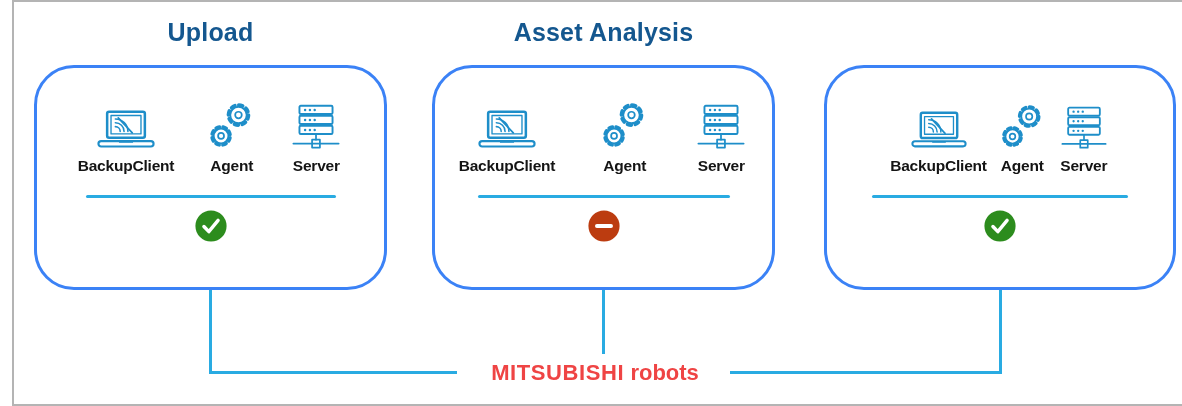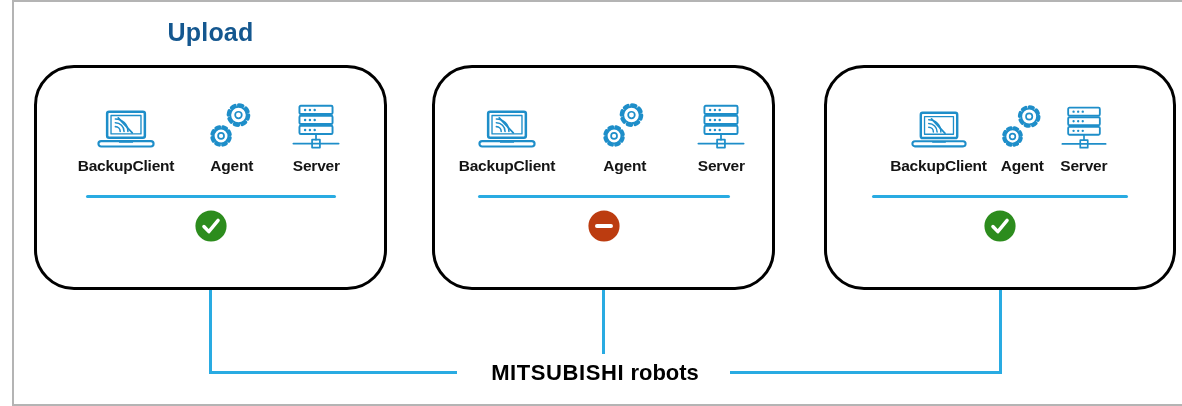--- a/index.html
+++ b/index.html
@@ -8,37 +8,37 @@
     background:#ffffff;border:2px solid #b4b4b4;overflow:hidden;
     font-family:"Liberation Sans",sans-serif;
     margin-left:12px;
   }
   .panel-title{
     position:absolute;top:16px;font-size:25px;font-weight:700;
     color:#14578f;text-align:center;letter-spacing:.2px;
   }
   .box{
     position:absolute;top:63px;height:225px;box-sizing:border-box;
-    border:3px solid #000000;border-radius:40px;background:#fff;
+    border:3px solid #3b82f6;border-radius:40px;background:#fff;
     display:flex;flex-direction:column;align-items:center;
   }
   .items-row{display:flex;align-items:flex-end;margin-top:26px;height:80px;}
   .item{display:flex;flex-direction:column;align-items:center;}
   .gap-a{gap:34px;} .gap-b{gap:46px;} .gap-c{gap:13px;}
   .item-label{
     margin-top:6px;font-size:15.5px;font-weight:700;color:#141414;
     letter-spacing:-.2px;white-space:nowrap;line-height:1.1;
   }
   .divider{height:3px;background:#29abe2;border-radius:2px;margin-top:21px;}
   .w1{width:250px;} .w2{width:252px;} .w3{width:256px;}
   .status{margin-top:11px;width:34px;height:34px;}
   .connector{position:absolute;background:#29abe2;}
   .brand{
     position:absolute;top:358px;left:435px;width:292px;text-align:center;
-    font-size:22px;font-weight:700;color:#000000;white-space:nowrap;line-height:1.2;
+    font-size:22px;font-weight:700;color:#ef4444;white-space:nowrap;line-height:1.2;
   }
   .brand .primary{letter-spacing:.6px;}
   .ic{display:block;}
   svg .st{stroke:#1e8ec9;fill:none;stroke-linecap:round;stroke-linejoin:round;}
 </style>
 </head>
 <body>
 
 <svg width="0" height="0" style="position:absolute" aria-hidden="true">
   <defs>
@@ -98,20 +98,21 @@
     <symbol id="sym-minus" viewBox="0 0 36 36">
       <circle cx="18" cy="18" r="16.5" fill="#bc3c10"></circle>
       <path d="M10.5 18 H25.5" fill="none" stroke="#ffffff" stroke-width="4" stroke-linecap="round"></path>
     </symbol>
   </defs>
 </svg>
 
 <div class="canvas">
 
   <div class="panel-title" style="left:20px;width:353px;">Upload</div>
+  <div class="panel-title" style="left:418px;width:343px;">Asset Analysis</div>
 
   <div class="box" style="left:20px;width:353px;">
     <div class="items-row gap-a">
       <div class="item">
         <svg class="ic" width="58" height="41">
             <use href="#sym-laptop"></use>
           </svg>
         <span class="item-label">BackupClient</span>
       </div>
       <div class="item">

